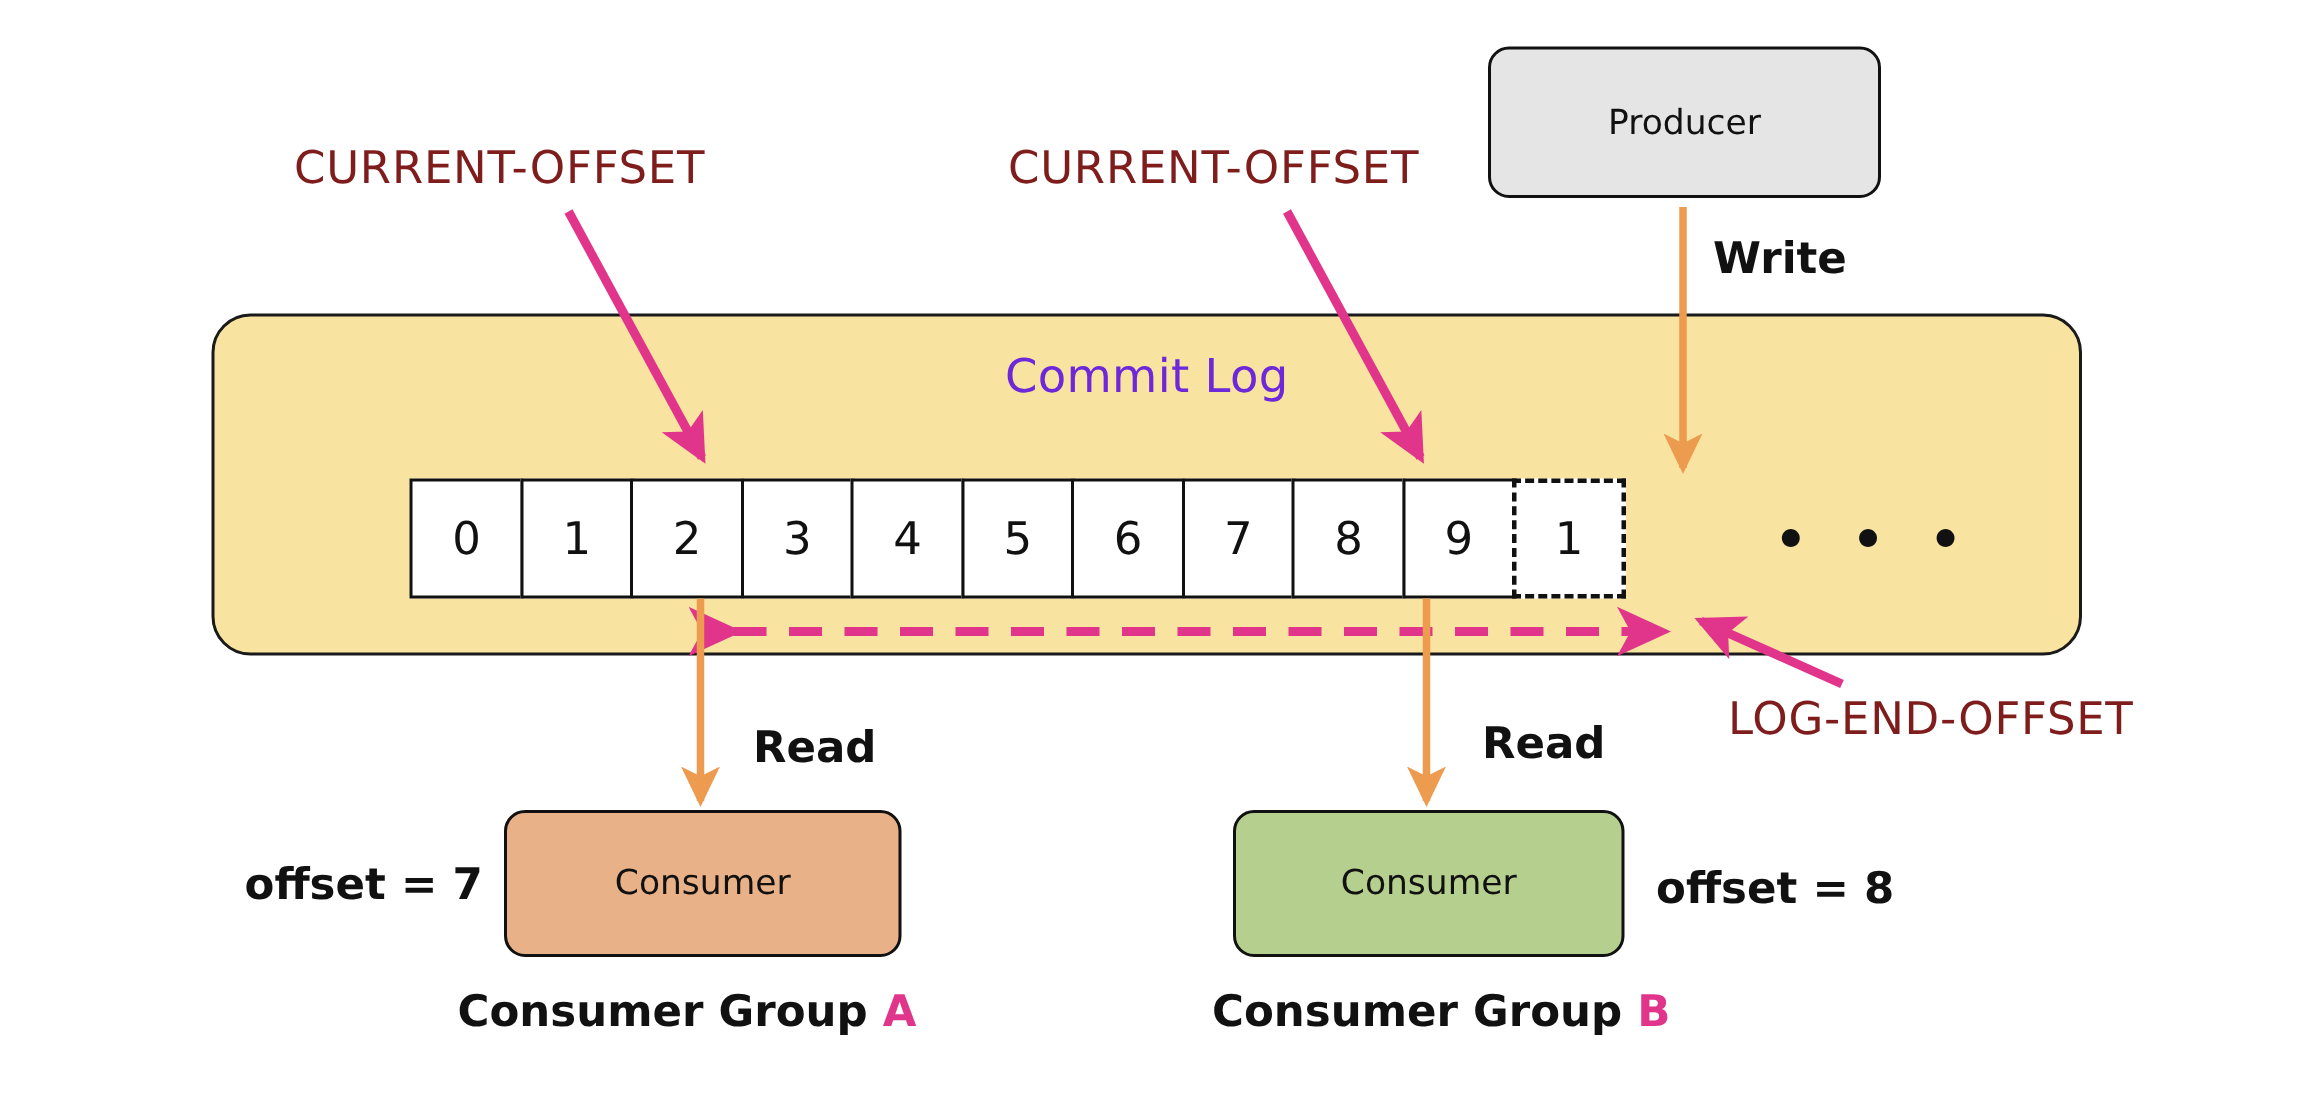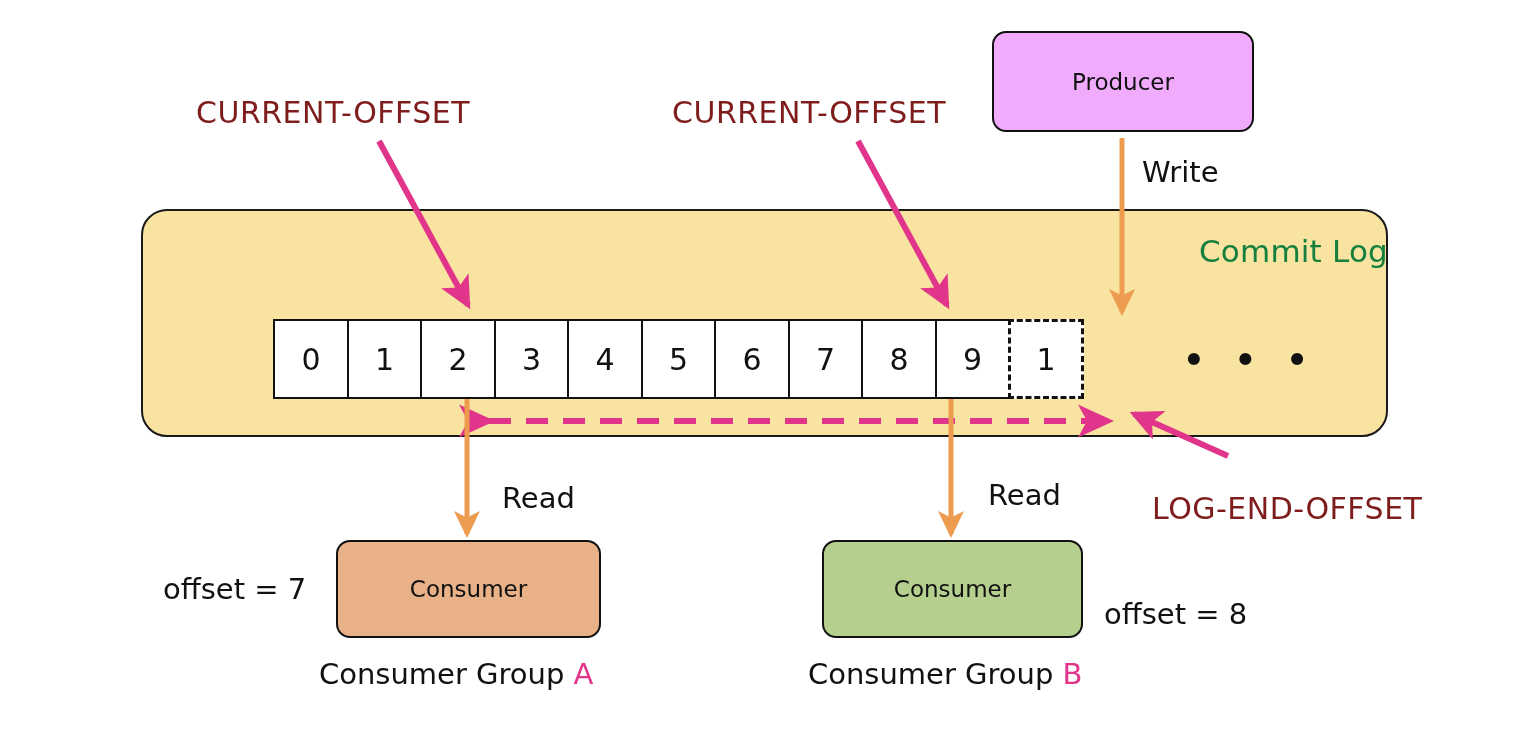--- a/index.html
+++ b/index.html
@@ -18,22 +18,22 @@
   
   #commit-log{
     left:141px;top:209px;width:1247px;height:228px;
     background:#f8e3a1;
     border:2.5px solid #1a1a1a;
     border-radius:26px;
     box-sizing:border-box;
   }
   #commit-log-title{
     left:141px;top:233px;width:1247px;
-    text-align:right;
-    font-size:31px;color:#15803d;
+    text-align:center;
+    font-size:31px;color:#6d28d9;
     letter-spacing:.2px;
   }
 
   
   #cells{
     left:273px;top:319px;height:80px;
     display:flex;
   }
   .cell{
     width:76px;height:80px;
@@ -54,39 +54,39 @@
   }
 
   
   .node{
     border:2.5px solid #111;
     border-radius:14px;
     box-sizing:border-box;
     display:flex;align-items:center;justify-content:center;
     font-size:23px;color:#111;
   }
-  #producer-box{left:992px;top:31px;width:262px;height:101px;background:#f0abfc;}
+  #producer-box{left:992px;top:31px;width:262px;height:101px;background:#e5e5e5;}
   #consumer-a-box{left:336px;top:540px;width:265px;height:98px;background:#e8b188;}
   #consumer-b-box{left:822px;top:540px;width:261px;height:98px;background:#b5cf8e;}
 
   
-  .lbl{font-size:29px;color:#111;white-space:nowrap;}
+  .lbl{font-size:29px;color:#111;white-space:nowrap;font-weight:bold;}
   .lbl-pink{font-size:29px;color:#e0358a;white-space:nowrap;}
   .lbl-pink-caps{font-size:30px;color:#7f1d1d;white-space:nowrap;letter-spacing:.5px;}
 
   #label-current-offset-a{left:196px;top:95px;}
   #label-current-offset-b{left:672px;top:95px;}
   #label-write{left:1142px;top:155px;}
   #label-read-a{left:502px;top:481px;}
   #label-read-b{left:988px;top:478px;}
   #label-consumer-lag{left:672px;top:441px;}
-  #label-log-end-offset{left:1152px;top:462px;margin-top:29px;}
+  #label-log-end-offset{left:1152px;top:462px;}
   #label-offset-a{left:163px;top:572px;}
-  #label-offset-b{left:1104px;top:575px;margin-top:22px;}
-  #label-group-a{left:319px;top:657px;text-align:right;}
+  #label-offset-b{left:1104px;top:575px;}
+  #label-group-a{left:305px;top:657px;text-align:right;}
   #label-group-b{left:808px;top:657px;}
   .grp-letter{color:#e0358a;}
 </style>
 </head>
 <body>
 
 <div id="stage">
 
   <div class="abs" id="commit-log"></div>
   <div class="abs" id="commit-log-title">Commit Log</div>

